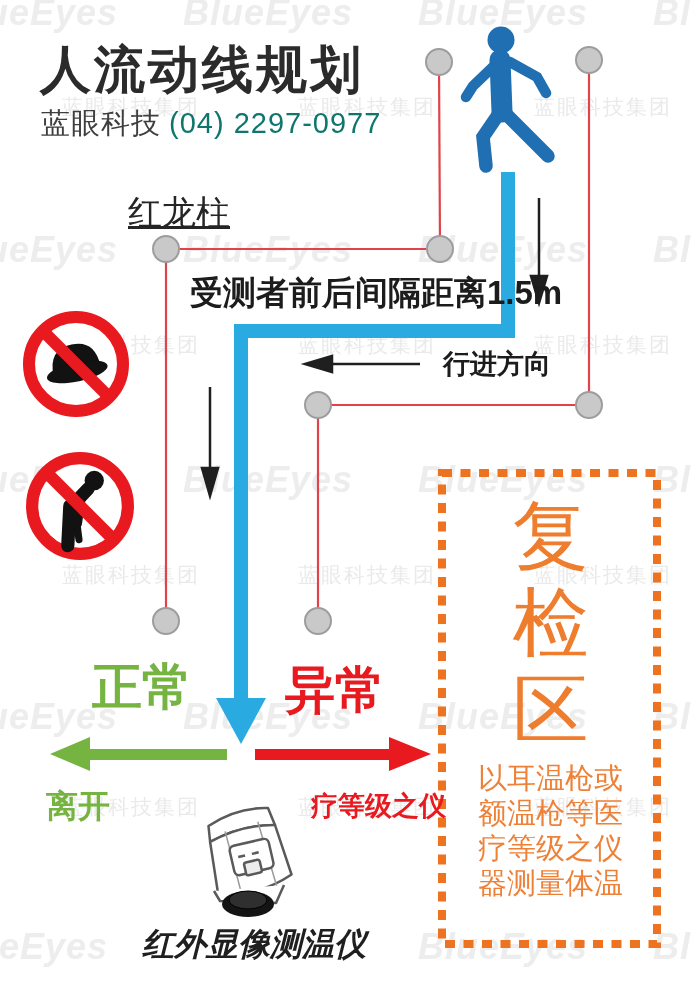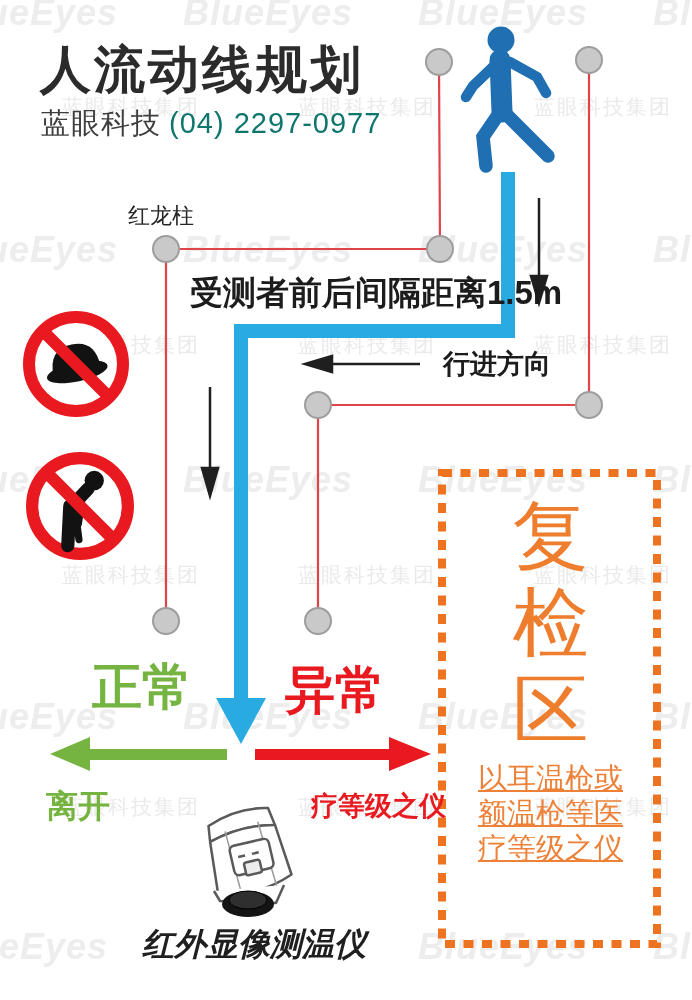--- a/index.html
+++ b/index.html
@@ -11,33 +11,33 @@
   .wm{position:absolute;white-space:nowrap;user-select:none;}
   .wm-brand{font-style:italic;font-weight:700;font-size:36px;letter-spacing:1px;color:#ededed;}
   .wm-group{font-size:21px;letter-spacing:2px;color:#eaeaea;}
   
   .overlay{position:absolute;left:0;top:0;z-index:2;}
   
   .txt{position:absolute;z-index:3;white-space:nowrap;}
   .title{left:40px;top:36px;font-size:51px;font-weight:700;color:#2b2b2b;letter-spacing:3px;}
   .subtitle{left:41px;top:104px;font-size:29px;color:#3e3e3e;letter-spacing:1px;}
   .subtitle .phone{margin-left:8px;color:#0f766e;}
-  .stanchion-label{left:128px;top:201px;font-size:22px;color:#252525;}
+  .stanchion-label{left:128px;top:190px;font-size:34px;color:#252525;text-decoration:underline;}
   .spacing-note{left:190px;top:271px;font-size:33px;font-weight:600;color:#1c1c1c;}
   .direction-label{left:443px;top:346px;font-size:27px;font-weight:600;color:#1c1c1c;}
   .normal-label{left:92px;top:654px;font-size:50px;font-weight:700;color:#76b441;}
   .abnormal-label{left:285px;top:657px;font-size:50px;font-weight:700;color:#e8191f;}
   .leave-label{left:46px;top:785px;font-size:32px;font-weight:700;color:#76b441;}
   .alarm-label{left:311px;top:788px;font-size:27px;font-weight:700;color:#e8191f;}
   .camera-label{left:142px;top:923px;font-size:32px;font-weight:600;color:#1f1f1f;font-style:italic;}
   
   .recheck-title{left:443px;top:492px;width:215px;text-align:center;z-index:3;
     font-size:76px;line-height:87px;color:#ee7d2e;font-weight:400;}
   .recheck-desc{left:443px;top:761px;width:215px;text-align:center;z-index:3;
-    font-size:29px;line-height:35px;color:#ee8138;text-decoration:underline;}
+    font-size:29px;line-height:35px;color:#ee8138;}
   
   .icon{position:absolute;z-index:3;line-height:0;}
   .walker{left:440px;top:20px;}
   .sign-no-hat{left:21px;top:309px;}
   .sign-no-bow{left:24px;top:450px;}
   .thermal-cam{left:186px;top:800px;}
 </style>
 </head>
 <body>
 
@@ -138,20 +138,21 @@
 
   <div class="txt recheck-title">
     <div>复</div>
     <div>检</div>
     <div>区</div>
   </div>
   <div class="txt recheck-desc">
     <div>以耳温枪或</div>
     <div>额温枪等医</div>
     <div>疗等级之仪</div>
+    <div>器测量体温</div>
   </div>
 
   <div class="icon walker">
     <svg width="150" height="160" viewBox="0 0 150 160">
       <g fill="none" stroke="#1f6fb2" stroke-linecap="round">
         <circle cx="61" cy="20" r="13.5" fill="#1f6fb2" stroke="none"></circle>
         <path d="M60,40 L62,92" stroke-width="21"></path>
         <path d="M56,44 L33,66 L26,77" stroke-width="10.5"></path>
         <path d="M70,42 L97,57 L106,73" stroke-width="10.5"></path>
         <path d="M60,92 L43,117 L46,146" stroke-width="13.5"></path>

